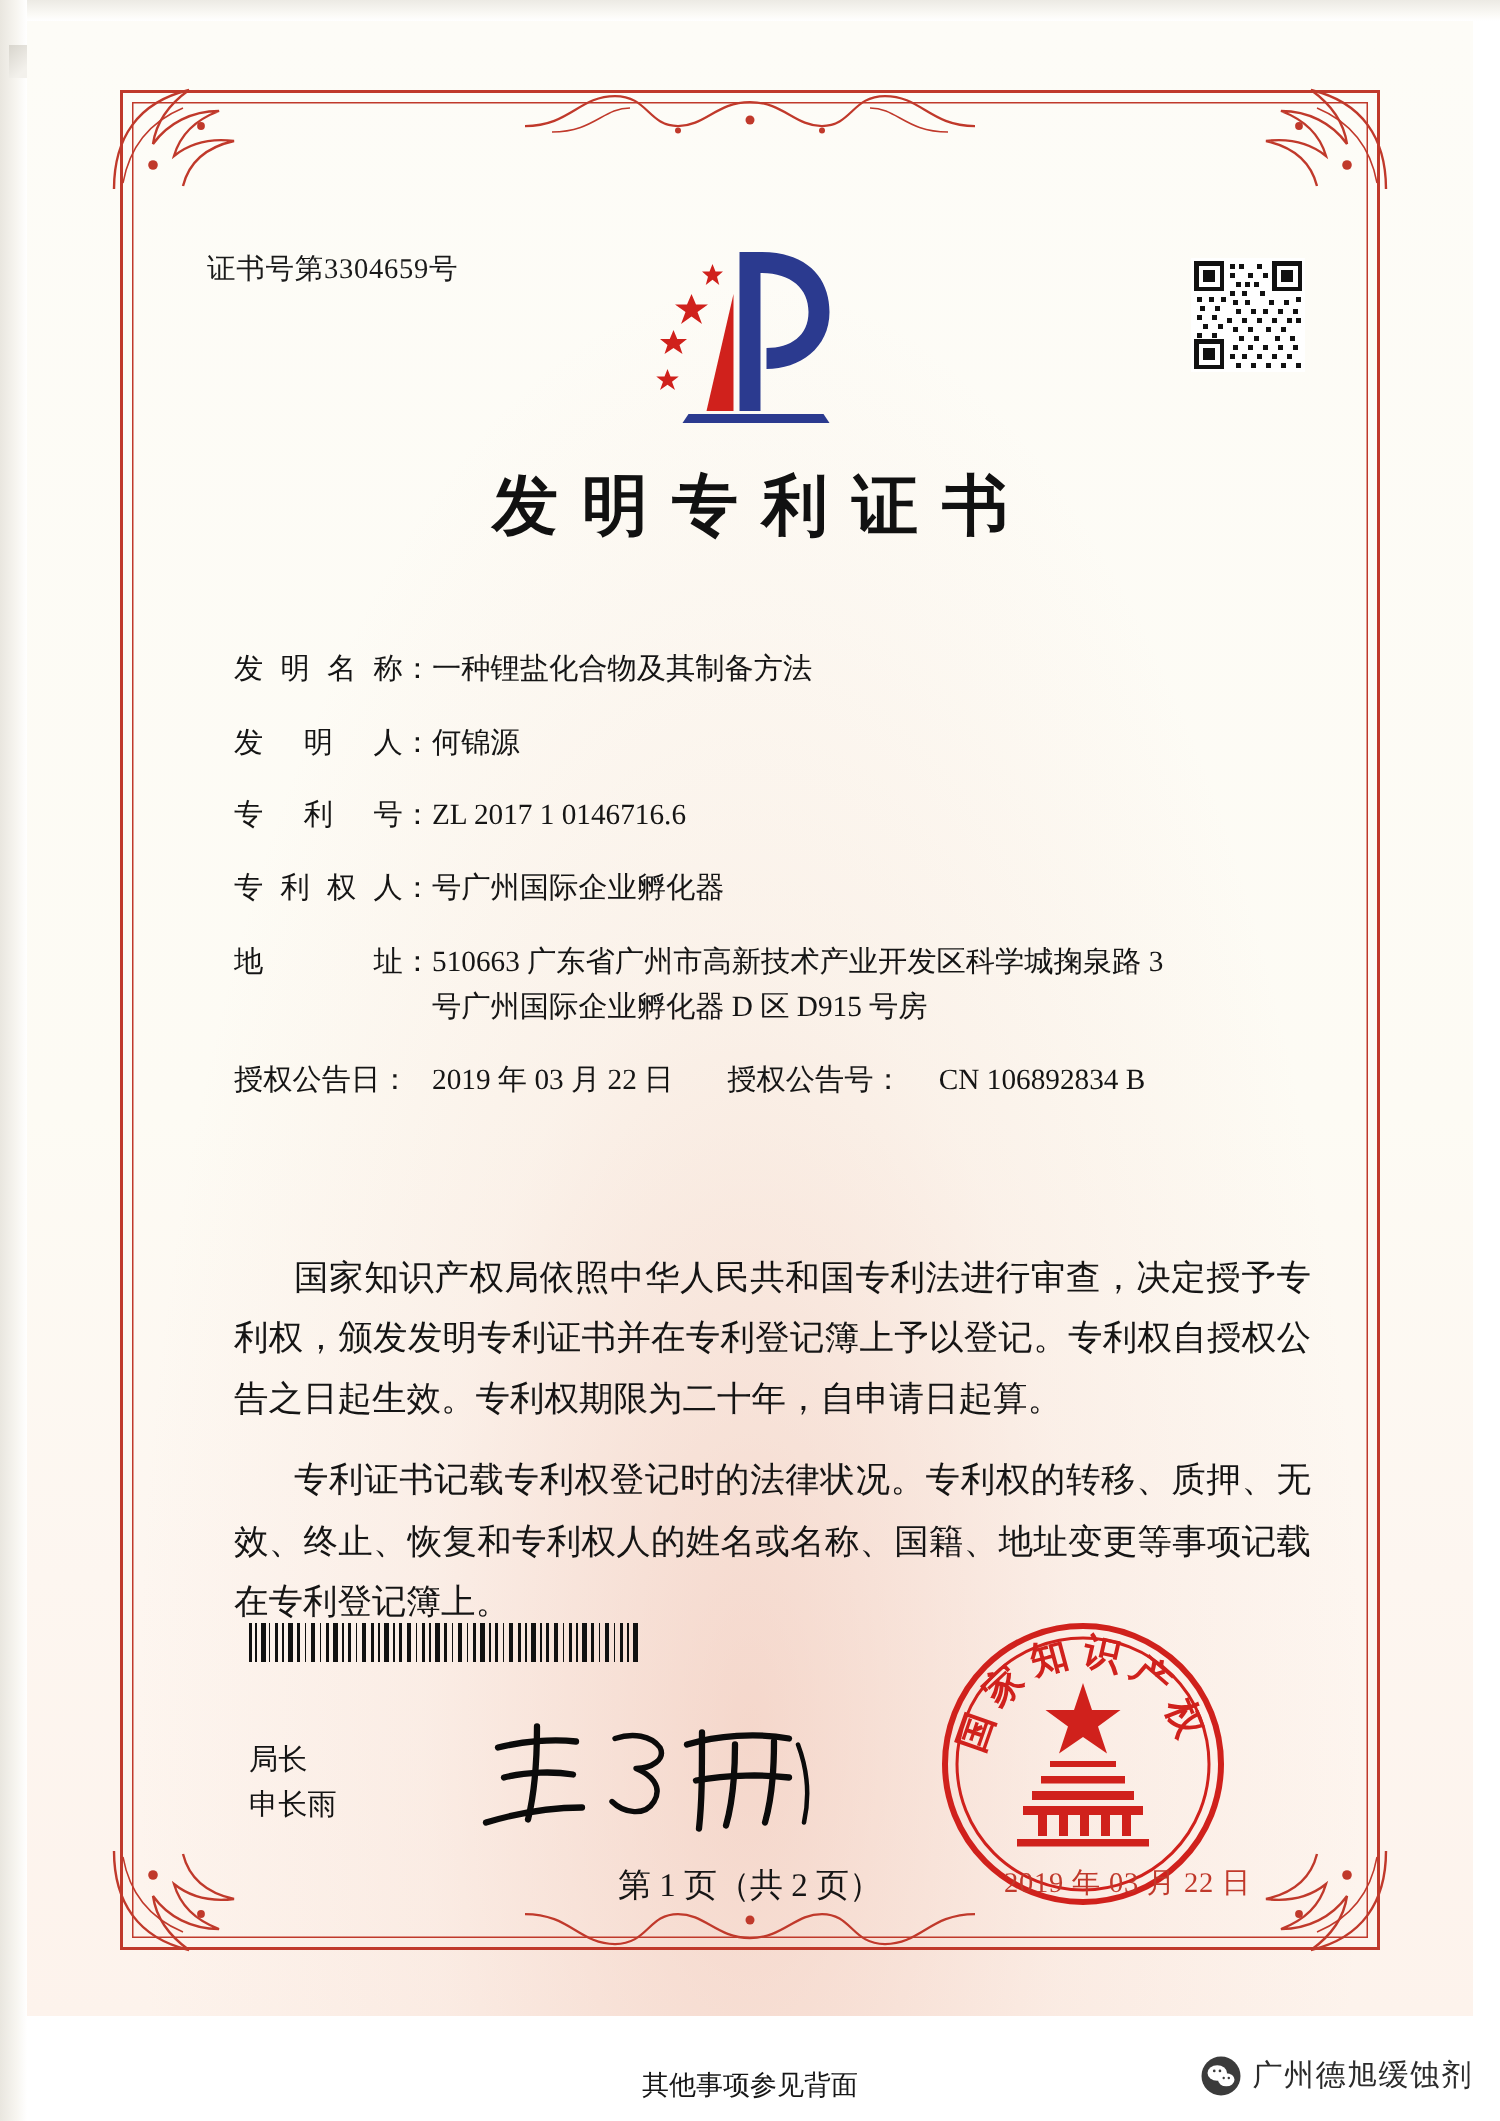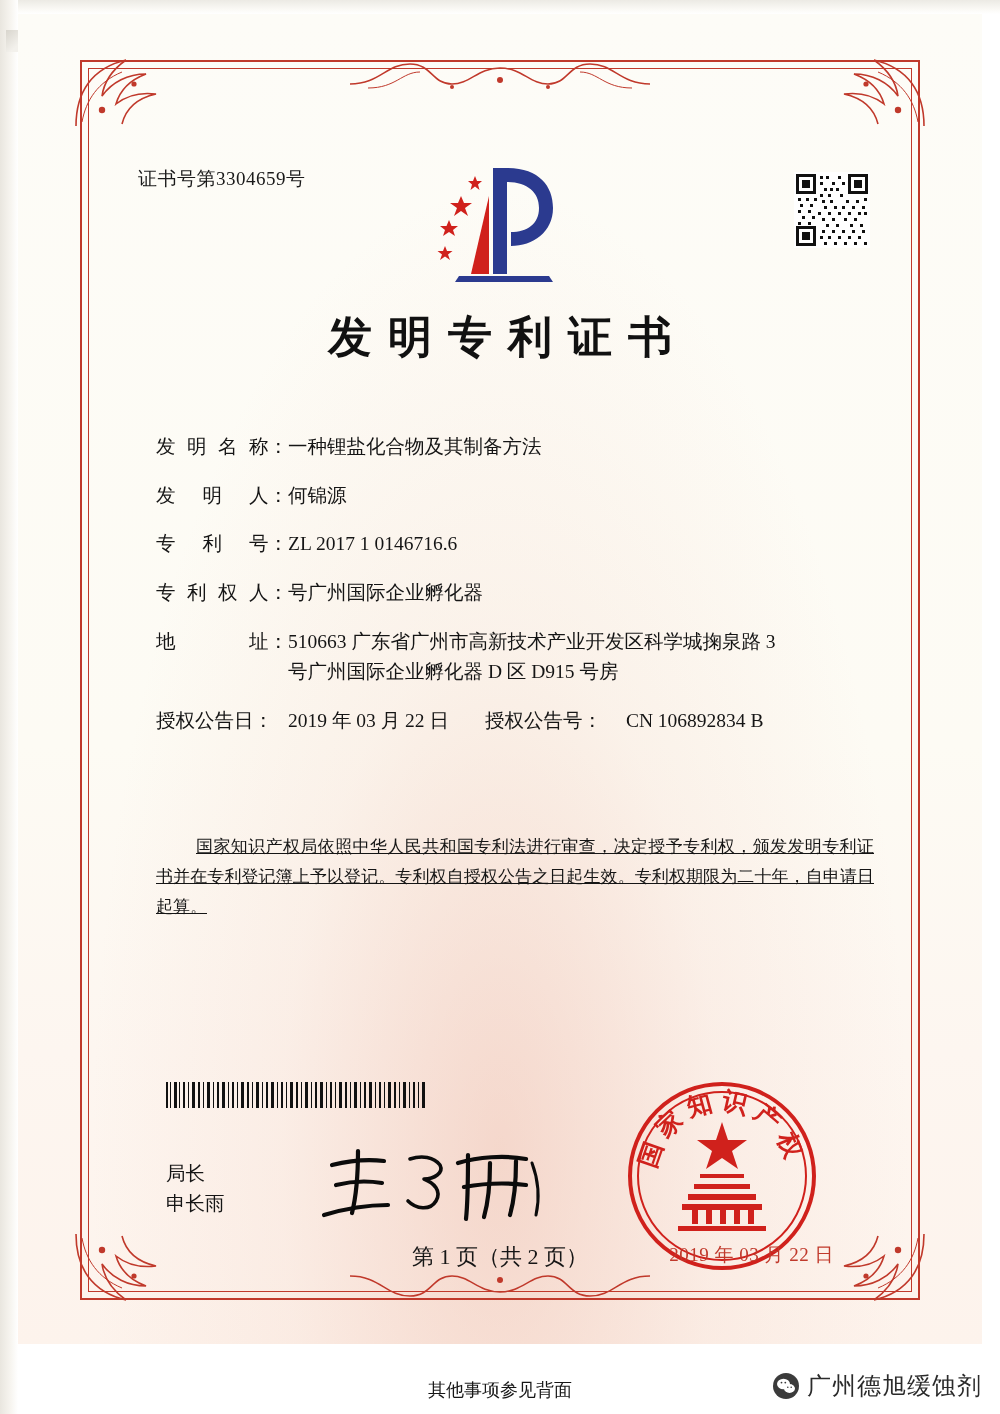--- a/index.html
+++ b/index.html
@@ -128,25 +128,24 @@
   .field-row.two-col .second-label {
     margin-left: 36px;
     white-space: nowrap;
   }
   .field-row.two-col .second-value { margin-left: 24px; }
 
   
   .paragraphs {
     position: absolute;
     left: 138px; right: 108px; top: 818px;
-    font-size: 17px;
+    font-size: 23px;
     color: #151515;
     line-height: 1.76;
     text-align: justify;
-    text-decoration: underline;
   }
   .paragraphs p {
     margin: 0 0 14px 0;
     text-indent: 40px;
   }
 
   
   .barcode {
     position: absolute;
     left: 148px; top: 1068px;
@@ -212,21 +211,21 @@
     color: #2f2f2f;
   }
   .wechat .wx-icon {
     width: 26px; height: 26px;
     border-radius: 50%;
     background: #3b3b3b;
     position: relative;
   }
   .wechat .wx-icon svg { position:absolute; left:3px; top:4px; width:20px; height:18px; }
   .wechat .wx-text {
-    font-size: 24px;
+    font-size: 20px;
     font-family: "DejaVu Serif", "Liberation Serif", serif;
     letter-spacing: 1px;
     color: #2b2b2b;
   }
 
   
   .scan-edge-l {
     position: absolute; left: 0; top: 0; width: 18px; height: 1414px;
     background: linear-gradient(90deg, #e9e6df 0%, #f7f5f0 60%, #ffffff 100%);
   }
@@ -461,20 +460,21 @@
       <div class="field-label plain">授权公告日：</div>
       <div class="field-value" style="flex:0 0 auto;">2019 年 03 月 22 日</div>
       <div class="second-label">授权公告号：</div>
       <div class="second-value">CN 106892834 B</div>
     </div>
 
   </div>
 
   <div class="paragraphs">
     <p>国家知识产权局依照中华人民共和国专利法进行审查，决定授予专利权，颁发发明专利证书并在专利登记簿上予以登记。专利权自授权公告之日起生效。专利权期限为二十年，自申请日起算。</p>
+    <p>专利证书记载专利权登记时的法律状况。专利权的转移、质押、无效、终止、恢复和专利权人的姓名或名称、国籍、地址变更等事项记载在专利登记簿上。</p>
   </div>
 
   <div class="barcode">
     <svg viewBox="0 0 262 26" shape-rendering="crispEdges">
       <g fill="#111">
         <rect x="0" y="0" width="2" height="26"></rect>
           <rect x="4" y="0" width="1" height="26"></rect>
         <rect x="8" y="0" width="3" height="26"></rect>
           <rect x="13" y="0" width="1" height="26"></rect>
         <rect x="17" y="0" width="2" height="26"></rect>

